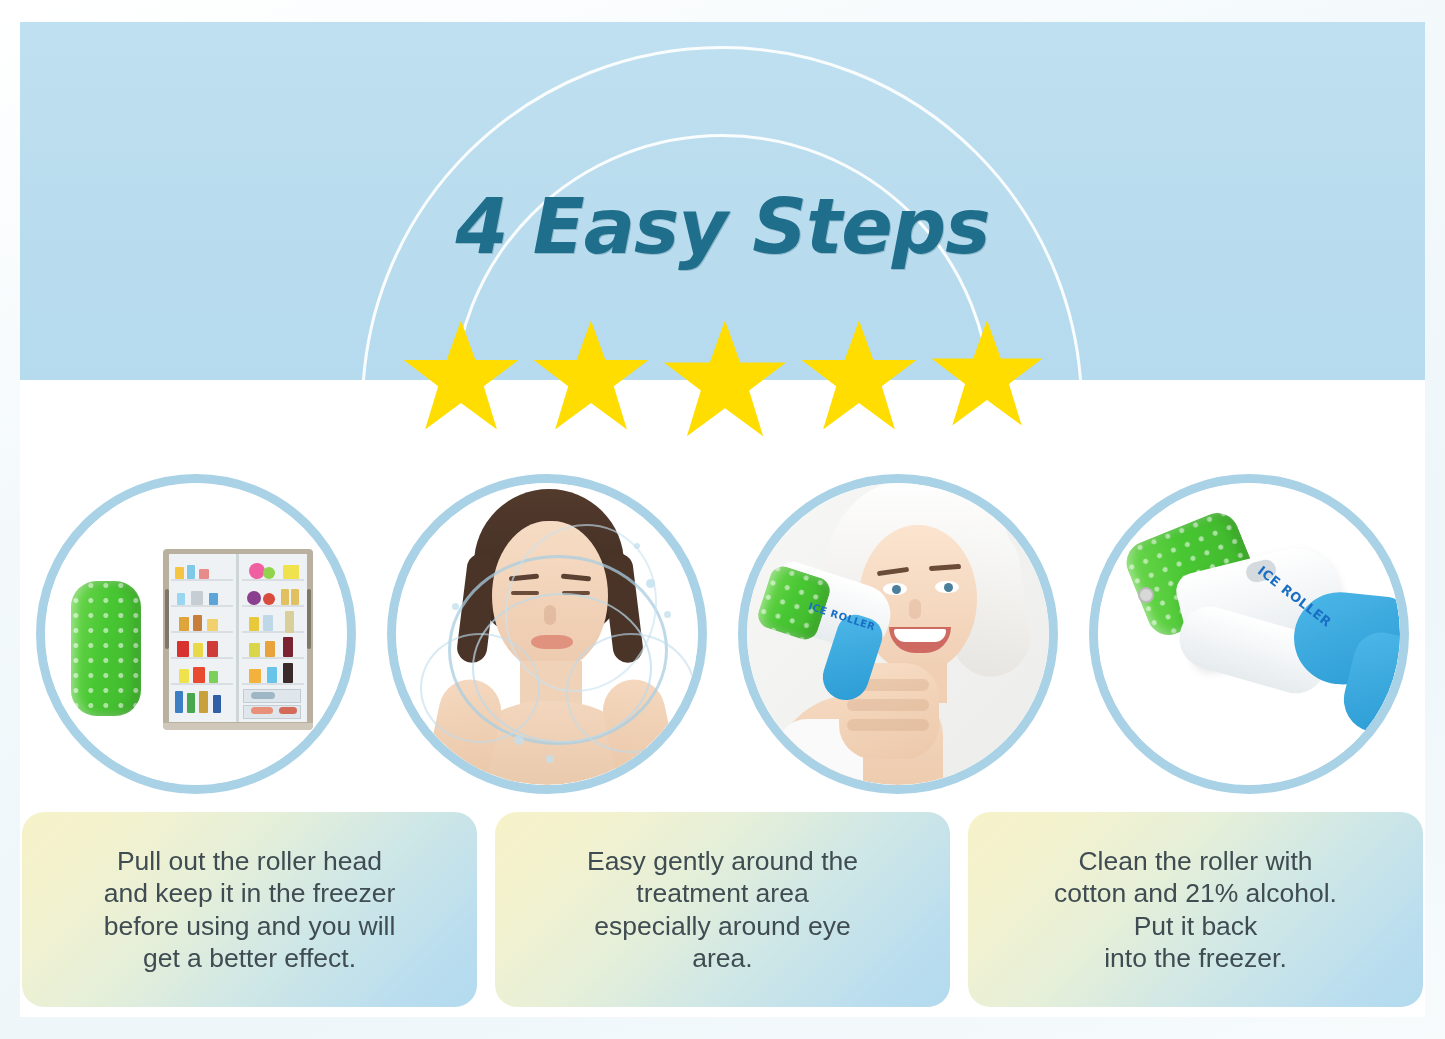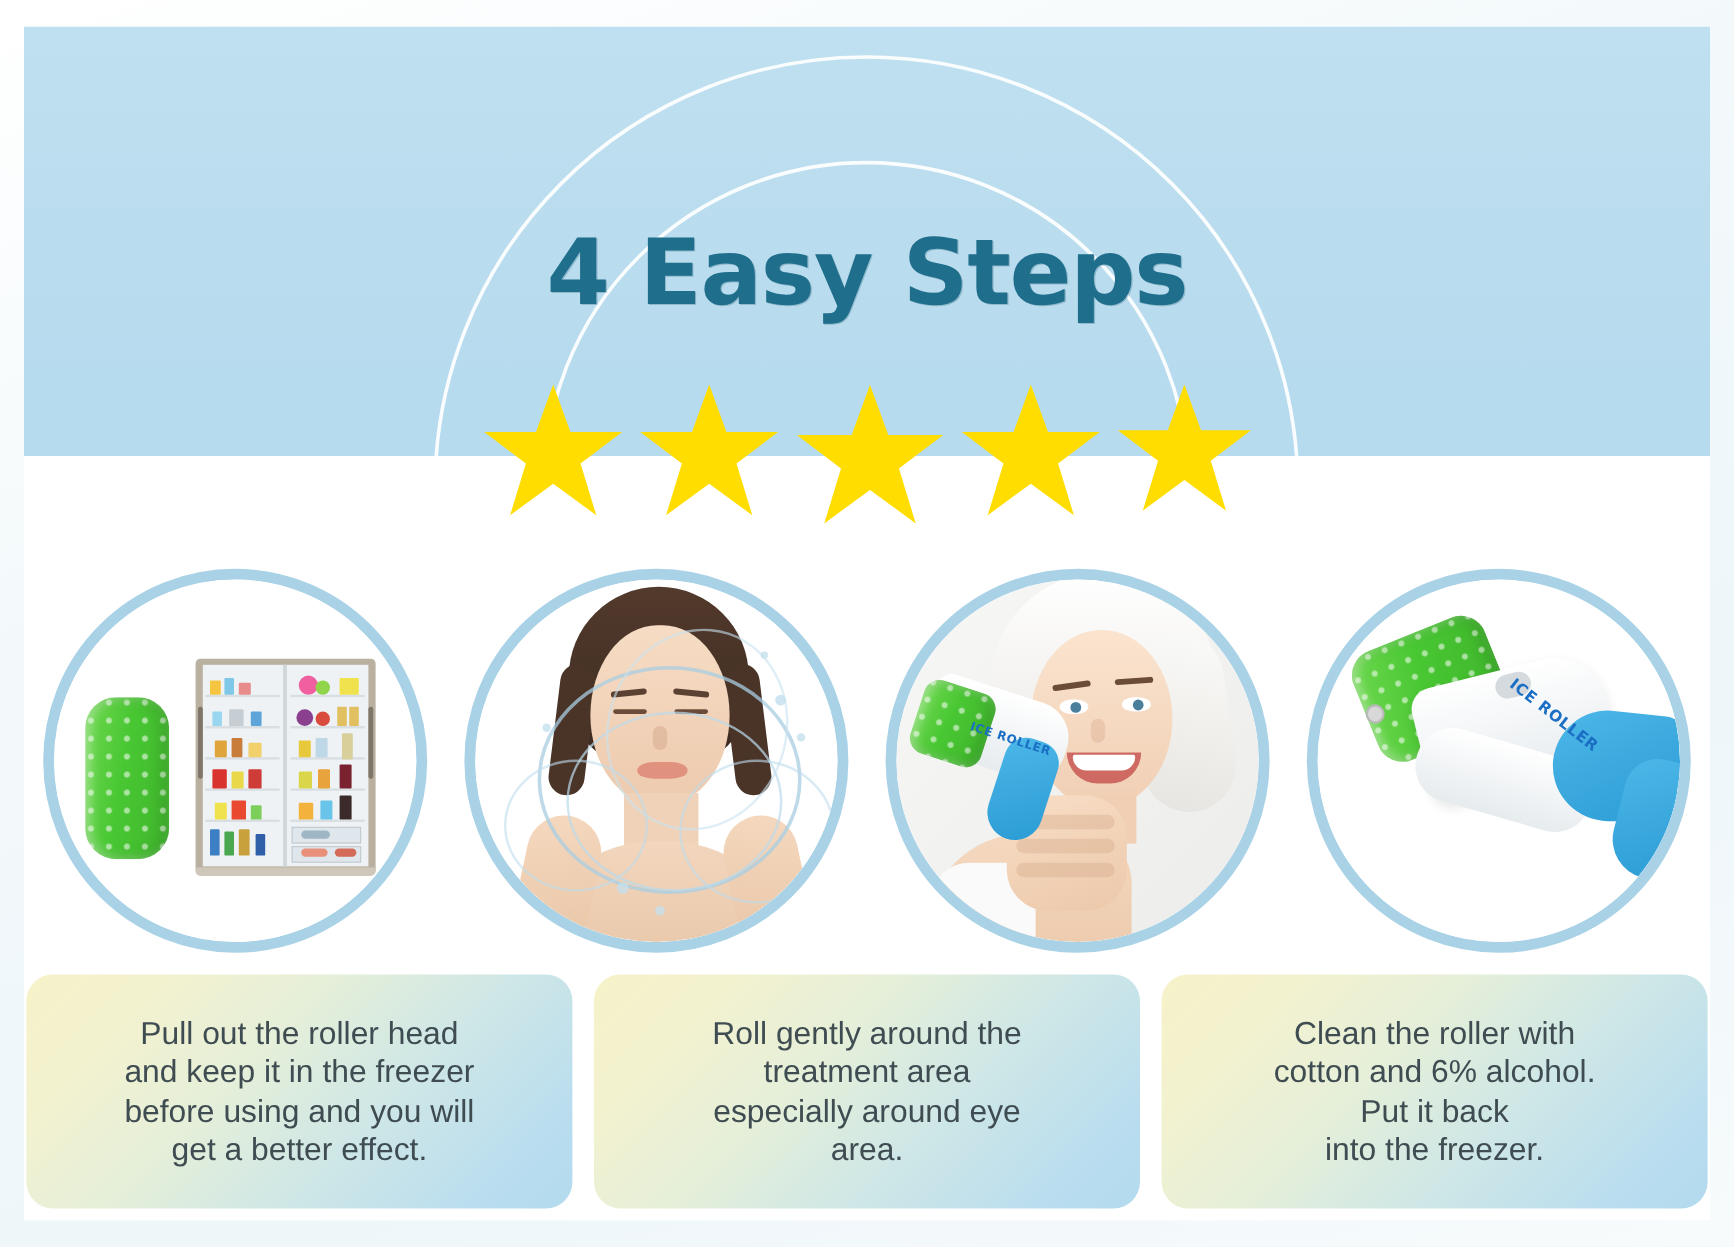--- a/index.html
+++ b/index.html
@@ -42,20 +42,21 @@
   #arc-inner{ width:540px; height:540px; left:432px; top:112px; }
 
   
   #title{
     position:absolute;
     left:0; top:160px;
     width:100%;
     text-align:center;
     font-size:76px;
     font-weight:bold;
+    font-style:italic;
     letter-spacing:-1px;
     color:#1f6e8c;
     font-family:"DejaVu Sans", sans-serif;
     text-shadow:1px 1px 0 rgba(20,80,105,.25);
     white-space:nowrap;
     z-index:6;
   }
 
   
   #stars{
@@ -366,24 +367,24 @@
         </div>
       </div>
 
     </div>
 
     <div id="captions">
       <div class="caption">Pull out the roller head
 and keep it in the freezer
 before using and you will
 get a better effect.</div>
-      <div class="caption">Roll gently around the
+      <div class="caption">Easy gently around the
 treatment area
 especially around eye
 area.</div>
       <div class="caption">Clean the roller with
-cotton and 6% alcohol.
+cotton and 21% alcohol.
 Put it back
 into the freezer.</div>
     </div>
 
   </div>
 </div>
 
 </body></html>

